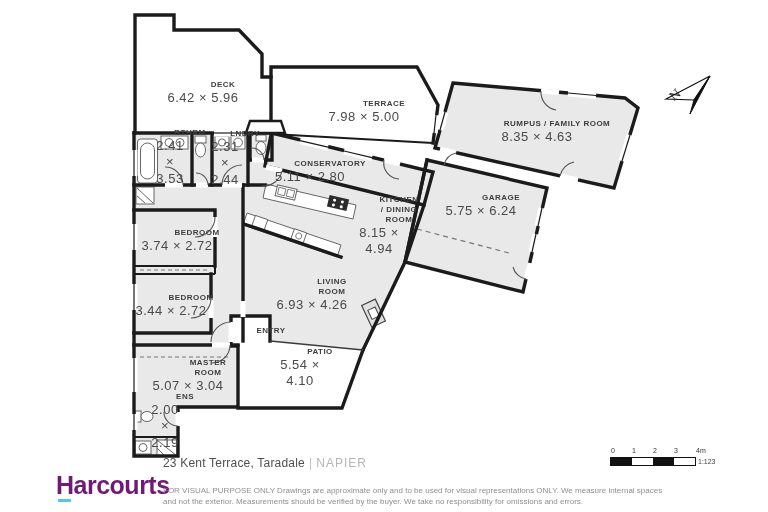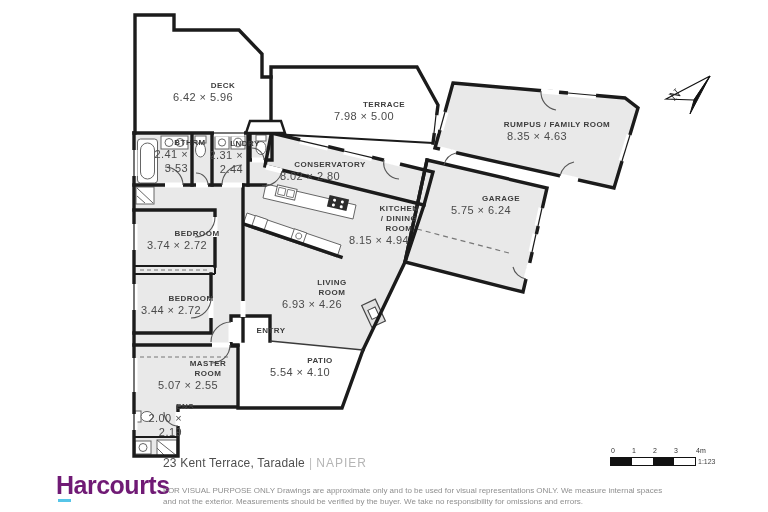--- a/index.html
+++ b/index.html
@@ -2,21 +2,21 @@
 <html><head>
 <meta charset="utf-8">
 <style>
   html,body{margin:0;padding:0;background:#fff;}
   #stage{position:relative;width:768px;height:512px;background:#fff;overflow:hidden;
          font-family:"Liberation Sans","DejaVu Sans",sans-serif;}
   #plan-svg{position:absolute;left:0;top:0;}
   .rlabel{position:absolute;transform:translate(-50%,-50%);text-align:center;
           display:flex;flex-direction:column;align-items:center;line-height:1.25;pointer-events:none;}
   .rname{font-size:8px;font-weight:700;letter-spacing:.06em;color:#3d3d3d;white-space:pre-line;margin-left:40px;}
-  .rdims{font-size:11px;font-weight:400;letter-spacing:.04em;color:#4a4a4a;text-align:right;}
+  .rdims{font-size:13px;font-weight:400;letter-spacing:.04em;color:#4a4a4a;}
   
   #north{position:absolute;left:656px;top:64px;width:64px;height:58px;}
   #north .nlet{position:absolute;left:14px;top:24px;font-size:12px;font-weight:400;color:#222;
                transform:rotate(-42deg);font-family:"DejaVu Serif",serif;}
   
   #scalebar{position:absolute;left:610px;top:447px;width:110px;height:30px;font-size:7px;color:#333;}
   #scalebar .ticks{position:relative;height:9px;}
   #scalebar .tick{position:absolute;transform:translateX(-50%);top:0;}
   #scalebar .unit{position:absolute;top:0;left:86px;}
   #scalebar .bar{position:relative;margin-top:1px;width:84px;height:7px;border:1px solid #111;
@@ -208,21 +208,21 @@
 <div class="rlabel" style="left:537px;top:132px;width:150px">
   <span class="rname">RUMPUS / FAMILY ROOM</span>
   <span class="rdims">8.35 × 4.63</span>
 </div>
 <div class="rlabel" style="left:481px;top:206px;width:80px">
   <span class="rname">GARAGE</span>
   <span class="rdims">5.75 × 6.24</span>
 </div>
 <div class="rlabel" style="left:310px;top:172px;width:120px">
   <span class="rname">CONSERVATORY</span>
-  <span class="rdims">8.02 × 2.80</span>
+  <span class="rdims">5.11 × 2.80</span>
 </div>
 <div class="rlabel" style="left:379px;top:226px;width:70px">
   <span class="rname">KITCHEN / DINING ROOM</span>
   <span class="rdims">8.15 × 4.94</span>
 </div>
 <div class="rlabel" style="left:170px;top:157px;width:36px">
   <span class="rname">BTHRM</span>
   <span class="rdims">2.41 × 3.53</span>
 </div>
 <div class="rlabel" style="left:225px;top:158px;width:36px">
@@ -239,21 +239,21 @@
 </div>
 <div class="rlabel" style="left:312px;top:295px;width:90px">
   <span class="rname">LIVING ROOM</span>
   <span class="rdims">6.93 × 4.26</span>
 </div>
 <div class="rlabel" style="left:251px;top:331px;width:50px">
   <span class="rname">ENTRY</span>
 </div>
 <div class="rlabel" style="left:188px;top:376px;width:90px">
   <span class="rname">MASTER ROOM</span>
-  <span class="rdims">5.07 × 2.55</span>
+  <span class="rdims">5.07 × 3.04</span>
 </div>
 <div class="rlabel" style="left:300px;top:368px;width:70px">
   <span class="rname">PATIO</span>
   <span class="rdims">5.54 × 4.10</span>
 </div>
 <div class="rlabel" style="left:165px;top:421px;width:34px">
   <span class="rname">ENS</span>
   <span class="rdims">2.00 × 2.19</span>
 </div>
 

